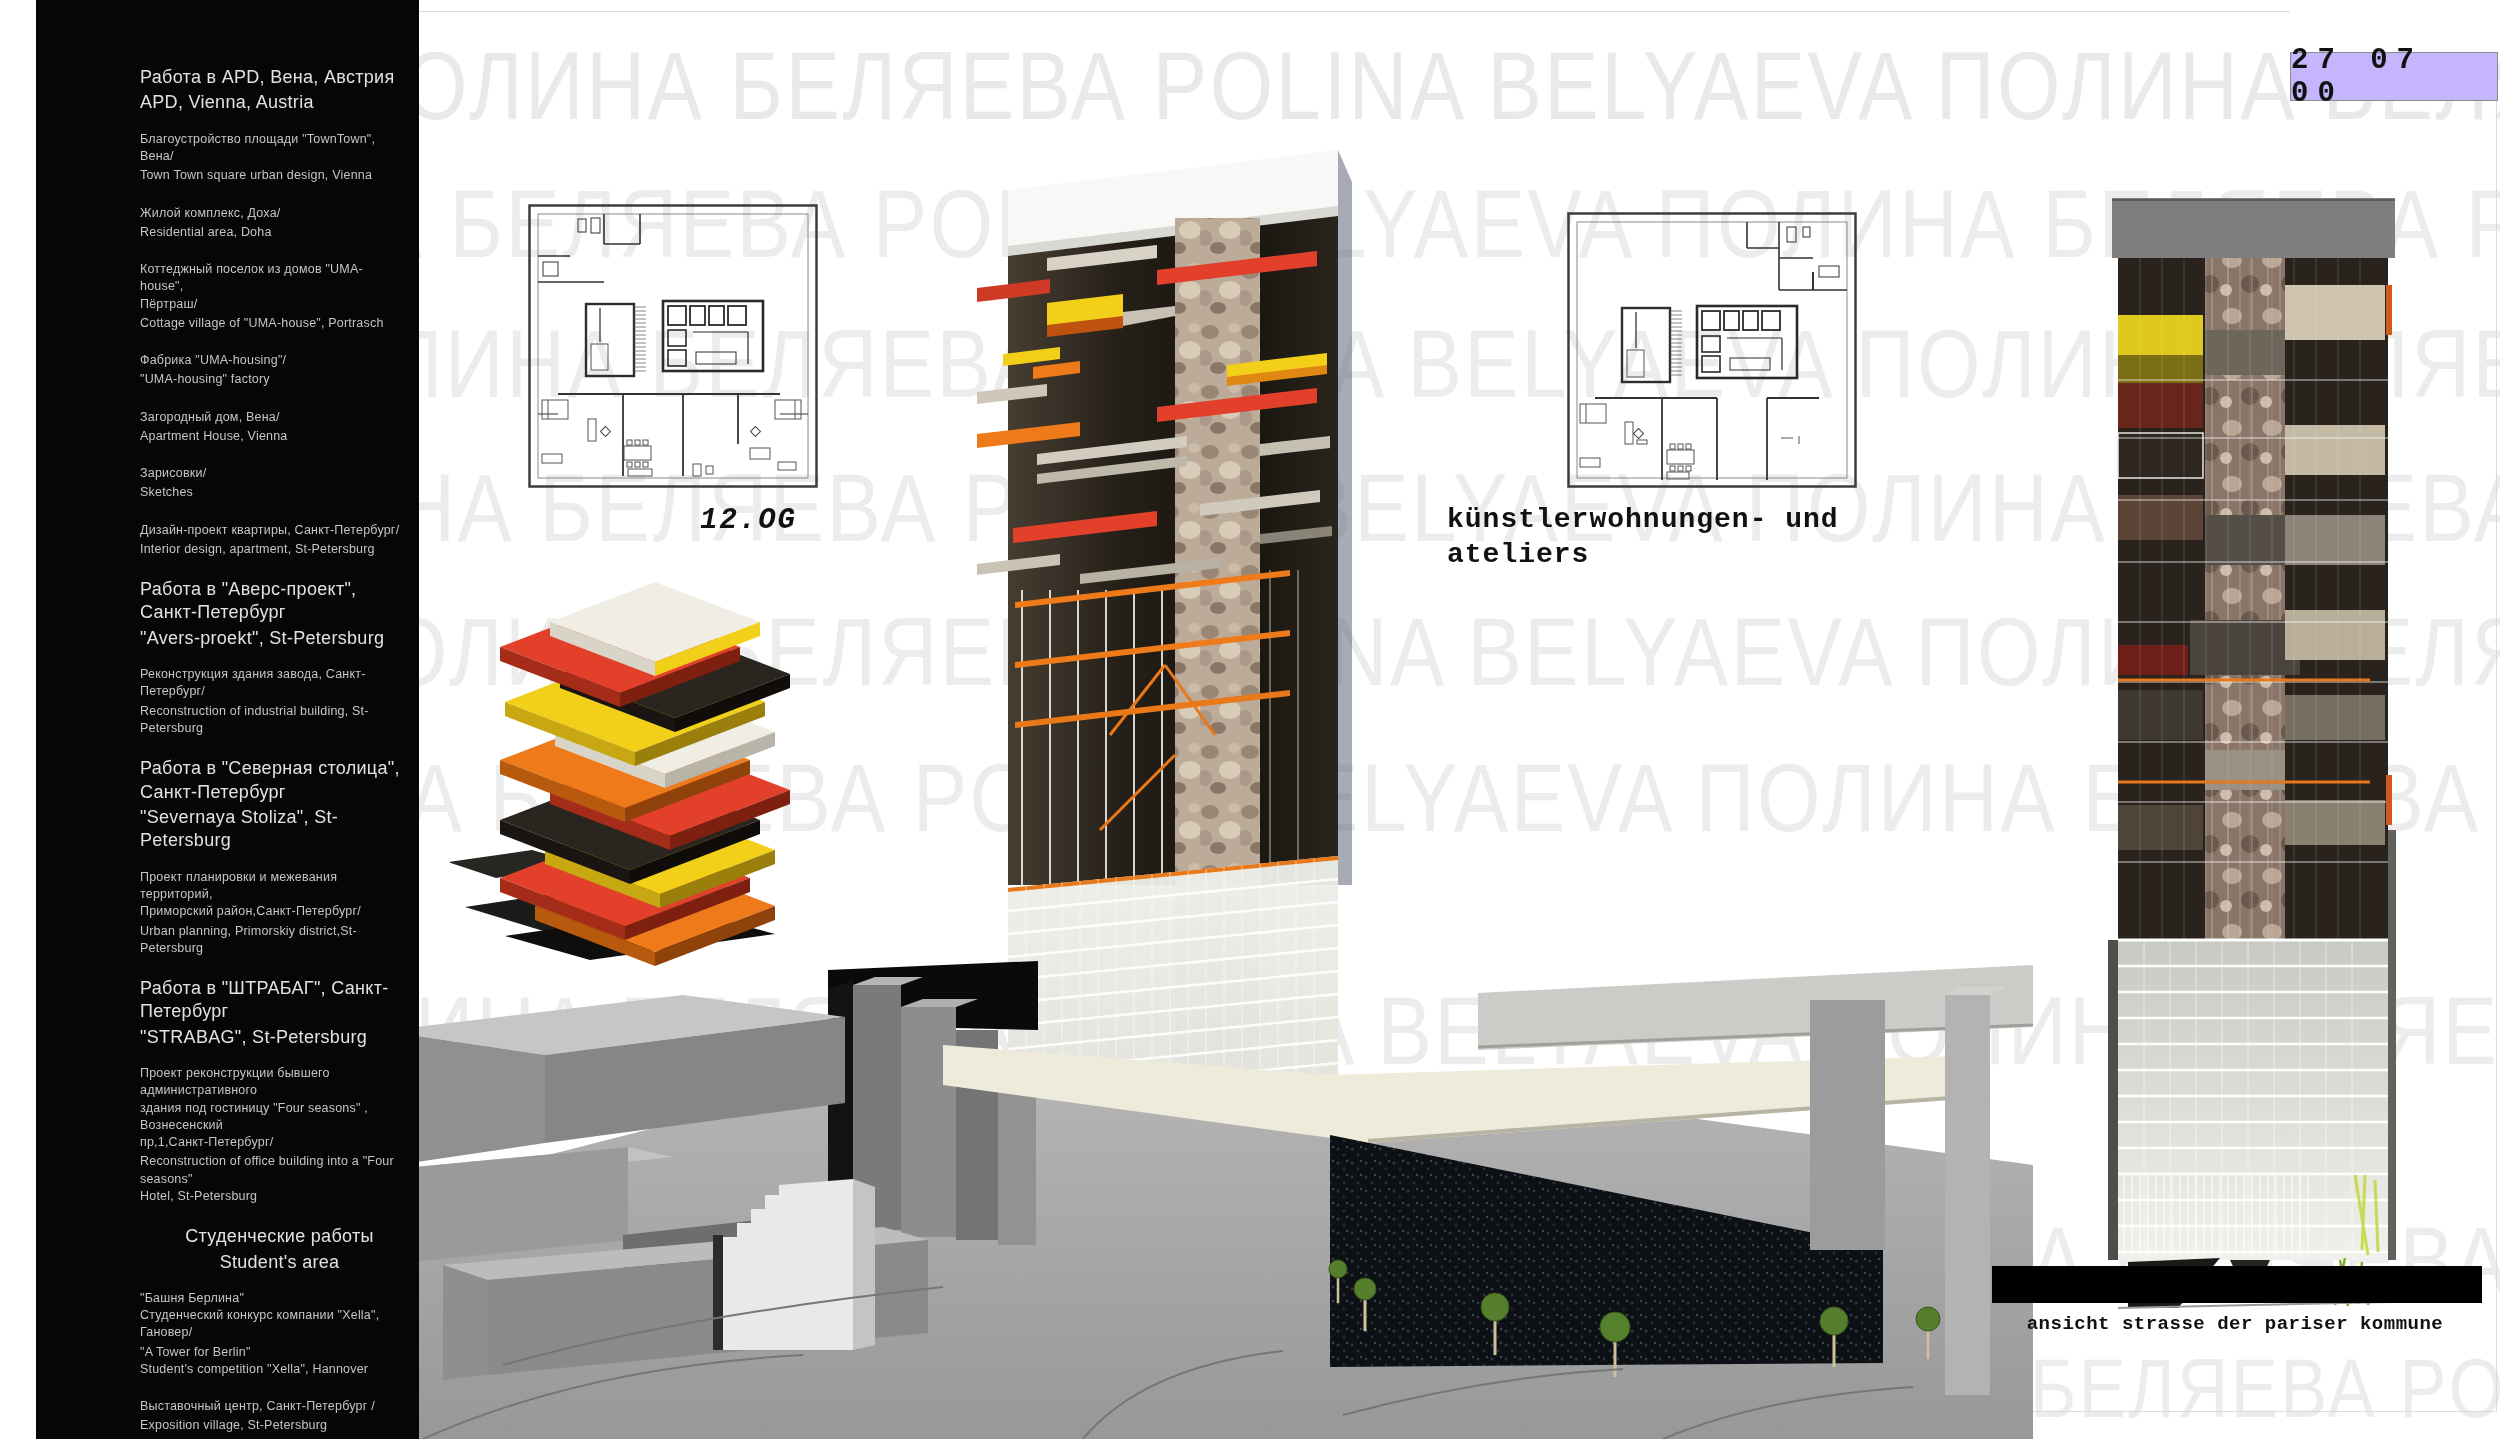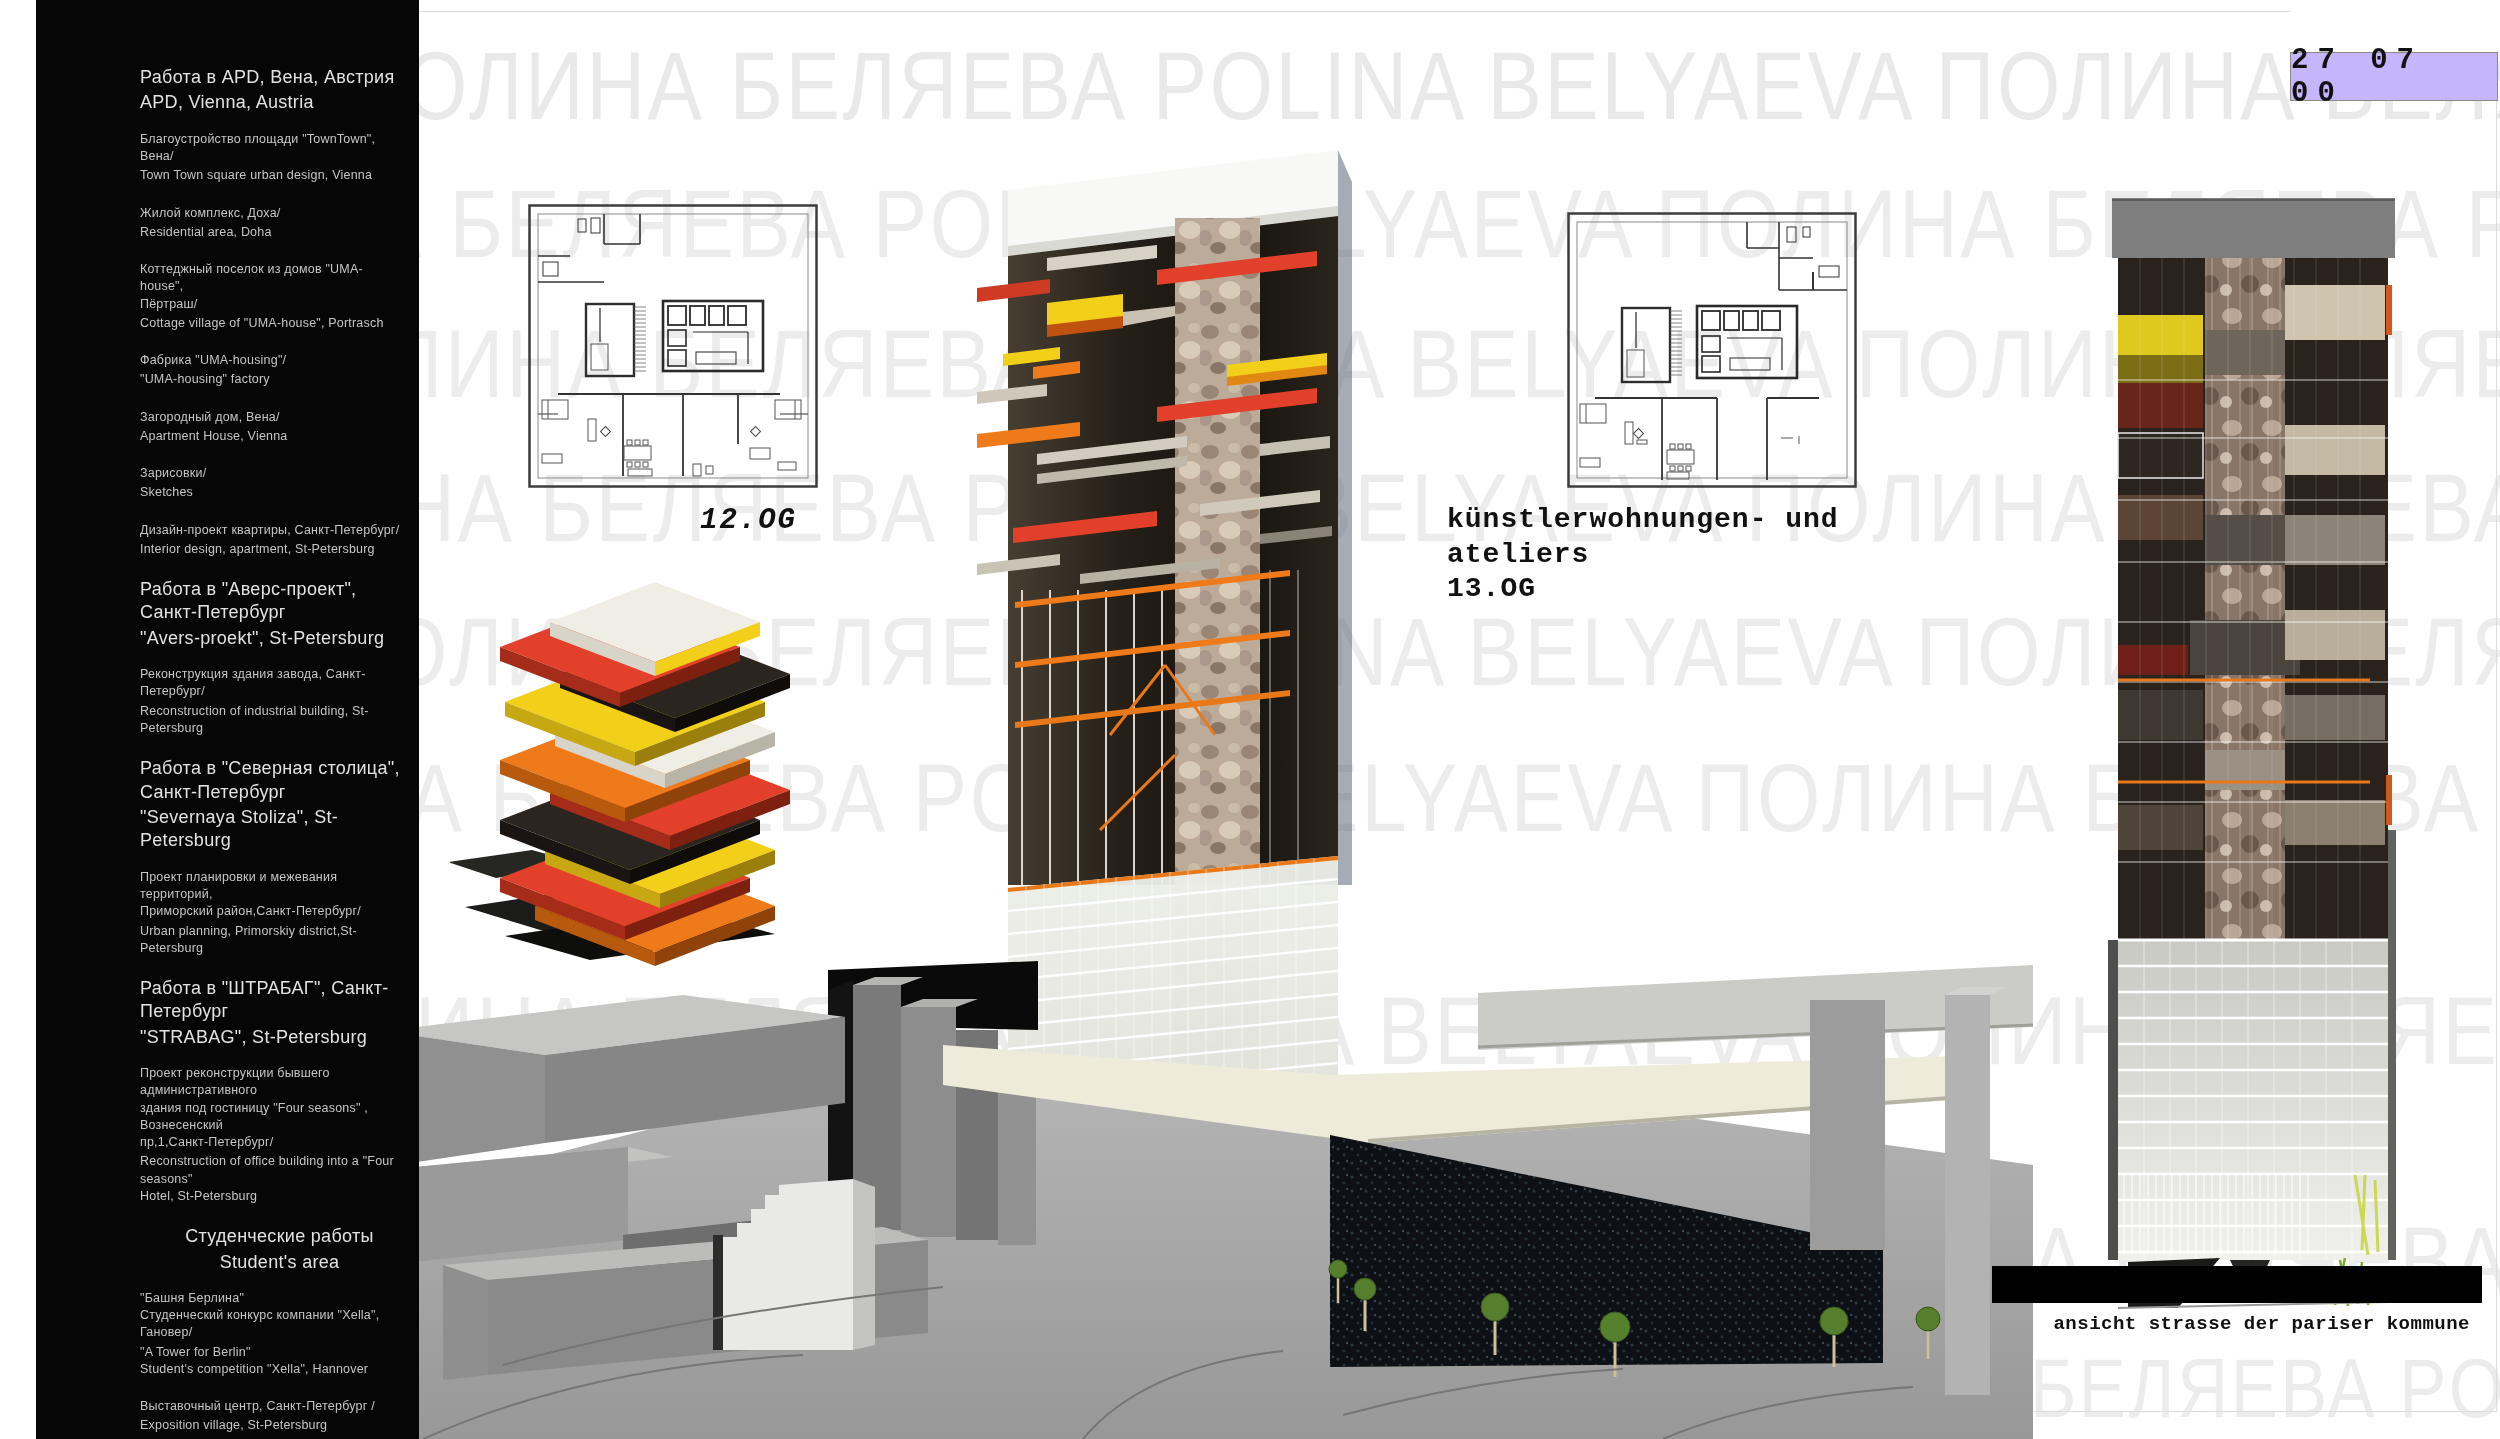--- a/index.html
+++ b/index.html
@@ -36,21 +36,21 @@
   
   .date-box{
     left:2290px;top:8px;width:206px;height:47px;border:1.5px solid #8a8a8a;
     background:#c4b5fd;z-index:6;display:flex;align-items:center;justify-content:center;margin-top:44px;
   }
   .mono{font-family:"Liberation Mono","DejaVu Sans Mono",monospace;font-weight:700;color:#111;}
   .date-box span{font-size:29px;letter-spacing:9px;}
   
   .plan-label{left:700px;top:504px;font-size:29px;letter-spacing:2px;z-index:3;font-style:italic;}
   .atelier-caption{left:1447px;top:503px;z-index:3;line-height:1.24;font-size:28px;letter-spacing:1px;}
-  .elev-caption{left:2000px;top:1313px;width:470px;text-align:right;font-size:19px;letter-spacing:.5px;z-index:3;}
+  .elev-caption{left:2000px;top:1313px;width:470px;text-align:center;font-size:19px;letter-spacing:.5px;z-index:3;}
   .black-bar{left:1992px;top:1266px;width:490px;height:37px;background:#000;z-index:4;}
   svg{display:block;}
   .fig{z-index:2;}
 </style>
 </head>
 <body>
 
 <div class="abs wm-wrap">
   <div class="wm" style="top:30px;left:-40px;color:#e9e9e9;">ПОЛИНА БЕЛЯЕВА POLINA BELYAEVA ПОЛИНА БЕЛЯЕВА POLINA BELYAEVA ПОЛИНА БЕЛЯЕВА POLINA BELYAEVA</div>
   <div class="wm" style="top:168px;left:-320px;">ПОЛИНА БЕЛЯЕВА POLINA BELYAEVA ПОЛИНА БЕЛЯЕВА POLINA BELYAEVA ПОЛИНА БЕЛЯЕВА POLINA BELYAEVA</div>
@@ -277,21 +277,20 @@
   </g>
   <g stroke="#444" stroke-width="1" fill="none">
     <rect x="68" y="218" width="7" height="7" transform="rotate(45 71.5 221.5)"></rect>
   </g>
 </svg>
 </div>
 
 <div class="abs mono atelier-caption">
   <div>künstlerwohnungen- und</div>
   <div>ateliers</div>
-  <div>13.OG</div>
 </div>
 
 <div class="abs fig" style="left:450px;top:562px;">
 <svg width="380" height="410" viewBox="0 0 380 410">
 
   <polygon points="15,345 195,318 290,345 110,374" fill="#1b1b19"></polygon>
   <polygon points="55,374 235,348 325,372 140,398" fill="#0e0e0c"></polygon>
   <polygon points="-2,300 82,288 132,302 46,316" fill="#262622"></polygon>
 
   <g>

